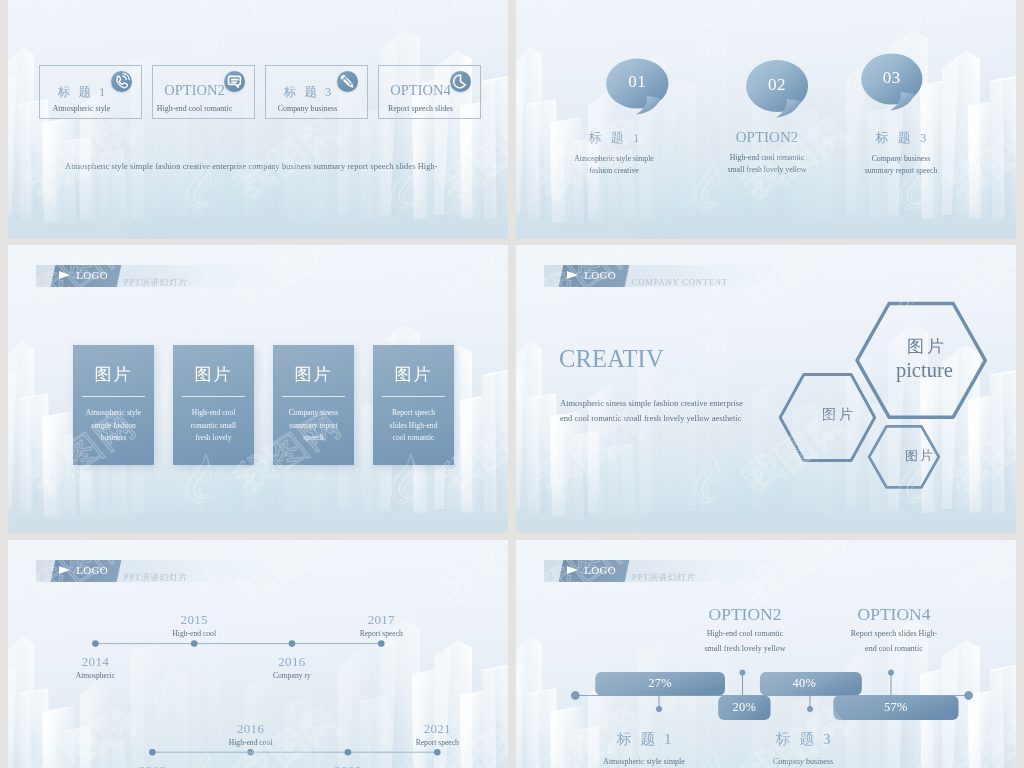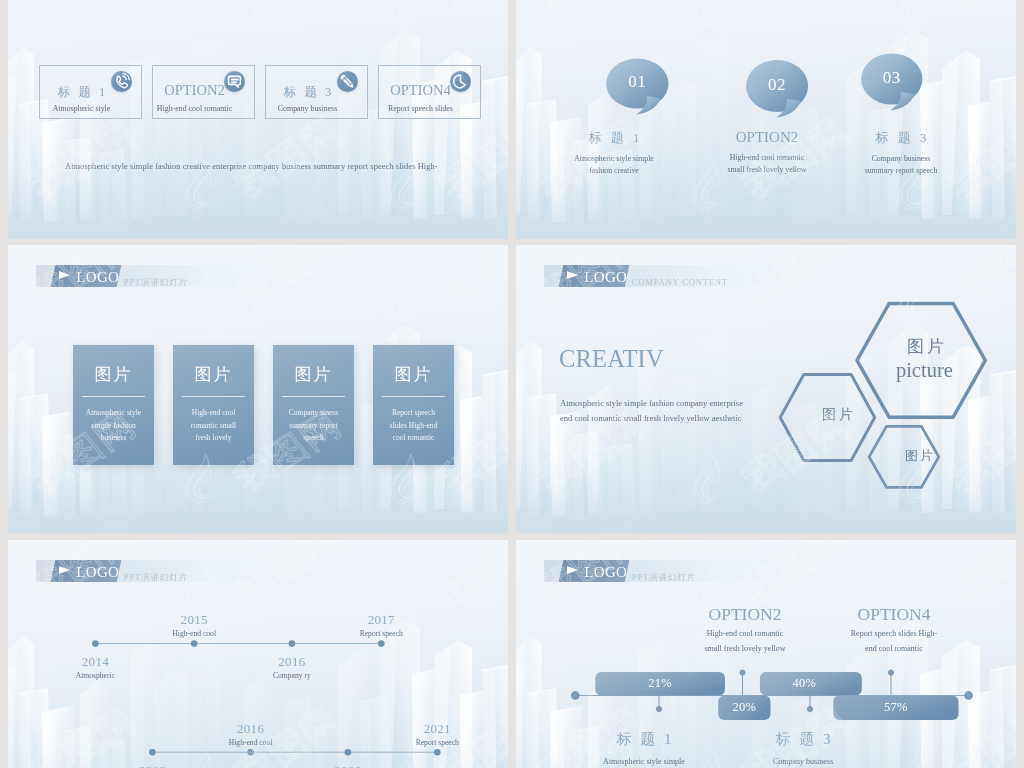--- a/index.html
+++ b/index.html
@@ -26,21 +26,21 @@
 .optbox{position:absolute;border:1px solid #aebfd0;background:rgba(255,255,255,.12)}
 .optbox .t{position:absolute;left:0;right:18px;text-align:center;color:#89a5bd;letter-spacing:0}
 .optbox .t.cn2{font-size:12.5px !important;letter-spacing:2.5px;text-indent:2.5px;top:18px !important}
 .optbox .s{position:absolute;left:0;right:18px;text-align:center;color:#5c6b78;white-space:nowrap}
 .opticon{position:absolute;border-radius:50%;background:linear-gradient(140deg,#89a7c3 0%,#7295b4 48%,#6589a9 100%);box-shadow:0 1px 2px rgba(110,140,170,.3)}
 .opticon svg{position:absolute;left:0;top:0;width:100%;height:100%}
 
 
 .lbar{position:absolute;height:22px;background:linear-gradient(90deg,rgba(203,216,227,.8) 0%,rgba(214,226,236,.6) 42%,rgba(226,236,244,.25) 72%,rgba(232,240,246,0) 100%)}
 .lgo{position:absolute;left:17px;top:0;height:22px;width:66px;background:linear-gradient(100deg,#7593b1,#8aa5bf);transform:skewX(-12deg)}
-.lgo-txt{position:absolute;left:40.5px;top:4px;color:#fff;font-size:15px;letter-spacing:.3px}
+.lgo-txt{position:absolute;left:40.5px;top:4px;color:#fff;font-size:11px;letter-spacing:.3px}
 .lgo-tri{position:absolute;left:23px;top:6.5px;width:0;height:0;border-left:11.5px solid #fff;border-top:4.8px solid transparent;border-bottom:4.8px solid transparent}
 .lbar-t{position:absolute;left:88px;top:12px;color:#b9c2ca;font-size:8.6px;letter-spacing:.8px;white-space:nowrap}
 .s1p{position:absolute;left:57px;top:209px;width:390px;color:#5f7285;font-size:8.4px;line-height:14.2px;letter-spacing:.1px;white-space:nowrap}
 
 .bubsvg{position:absolute;left:0;top:0;width:500px;height:288px}
 .bubn{position:absolute;top:121px;width:60px;text-align:center;color:#fff;font-size:17px;letter-spacing:.5px}
 .s2col{position:absolute;top:178px;width:120px;text-align:center}
 .s2col .ttl{color:#89a5bd;font-size:15px;margin-bottom:6px}
 .s2col.cnt .ttl{font-size:13px;letter-spacing:3px;text-indent:3px}
 .s2col .ln{color:#5f7285;font-size:7.8px;line-height:12.4px;white-space:nowrap}
@@ -779,21 +779,21 @@
       </div>
     <div class="content">
       <div class="lbar" style="left:27.8px;top:19.8px;width:250px">
         <div class="lgo"></div>
         <div class="lgo-tri"></div>
         <div class="lgo-txt">LOGO</div>
         <div class="lbar-t">COMPANY CONTENT</div>
       </div>
       <div class="s4h">CREATIV</div>
       <div class="s4p">
-        <div>Atmospheric style simple fashion company enterprise</div>
+        <div>Atmospheric siness simple fashion creative enterprise</div>
         <div>end cool romantic small fresh lovely yellow aesthetic</div>
       </div>
       <svg class="hexsvg" viewBox="0 0 500 288">
         <g fill="none" stroke="#6f8fae" stroke-width="3.4" stroke-linejoin="round">
           <path d="M 341.0 115.3 L 373.1 58.5 L 437.2 58.5 L 469.3 115.3 L 437.2 172.2 L 373.1 172.2 Z"></path>
         </g>
         <g fill="none" stroke="#7290ae" stroke-width="3" stroke-linejoin="round">
           <path d="M 264.2 172.5 L 287.8 129.4 L 335.1 129.4 L 358.7 172.5 L 335.1 215.6 L 287.8 215.6 Z"></path>
         </g>
         <g fill="none" stroke="#7695b2" stroke-width="2.8" stroke-linejoin="round">
@@ -1154,21 +1154,21 @@
             <circle cx="59.3" cy="155.5" r="4.4"></circle>
             <circle cx="452.6" cy="155.5" r="4.4"></circle>
           </g>
         <g>
           <rect x="79.3" y="132" width="129.7" height="23.5" rx="6" fill="url(#gBarT)"></rect>
           <rect x="202.2" y="155.5" width="52.3" height="24.4" rx="6" fill="url(#gBarB)"></rect>
           <rect x="243.9" y="132" width="101.9" height="23.5" rx="6" fill="url(#gBarT)"></rect>
           <rect x="317.3" y="155.5" width="125.2" height="24.4" rx="6" fill="url(#gBarB)"></rect>
         </g>
       </svg>
-      <div class="bval" style="left:79.3px;top:136px;width:129.7px">21%</div>
+      <div class="bval" style="left:79.3px;top:136px;width:129.7px">27%</div>
       <div class="bval" style="left:202.2px;top:160px;width:52.3px">20%</div>
       <div class="bval" style="left:243.9px;top:136px;width:89px">40%</div>
       <div class="bval" style="left:317.3px;top:160px;width:125.2px">57%</div>
 
       <div class="s6bot" style="left:73px">
         <div class="bt">标 题 1</div>
         <div class="bl">Atmospheric style simple</div>
       </div>
       <div class="s6bot" style="left:232px">
         <div class="bt">标 题 3</div>

